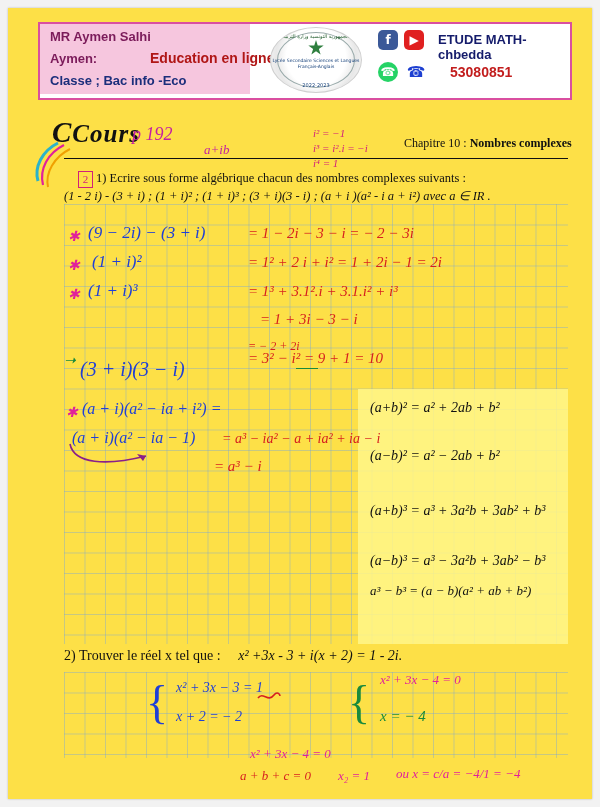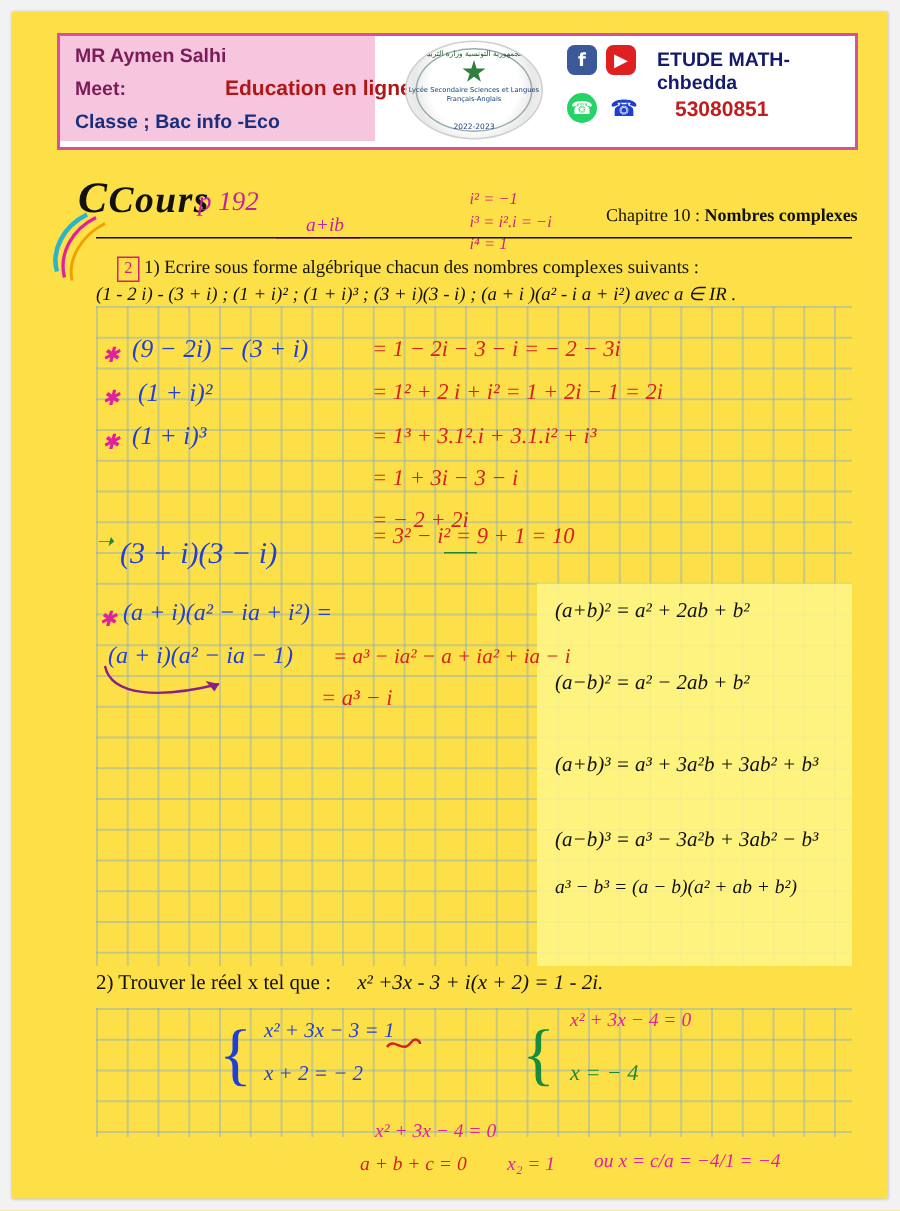--- a/index.html
+++ b/index.html
@@ -196,21 +196,21 @@
   .underl{position:absolute;border-top:1.3px solid;}
 </style>
 </head>
 <body>
 
 <div class="page">
 
   <div class="banner">
     <div class="banner-left"></div>
     <div class="b-name">MR  Aymen Salhi</div>
-    <div class="b-meet">Meet:</div>
+    <div class="b-meet">Aymen:</div>
     <div class="b-classe">Classe ; Bac info -Eco</div>
     <div class="b-educ">Education en ligne</div>
 
     <div class="b-logo">
       <div class="ring"></div>
       <div class="ar">الجمهورية التونسية  وزارة التربية</div>
       <div class="star"></div>
       <div class="fr">Lycée Secondaire
 Sciences et Langues
 Français-Anglais</div>
@@ -260,22 +260,22 @@
   <div class="hw pink" style="left:58px;top:396px;font-size:14px;">✱</div>
 
   <div class="hw blue" style="left:80px;top:215px;font-size:17px;">(9 − 2i) − (3 + i)</div>
   <div class="hw red" style="left:240px;top:217px;font-size:15px;">= 1 − 2i − 3 − i  =   − 2 − 3i</div>
 
   <div class="hw blue" style="left:84px;top:244px;font-size:17px;">(1 + i)²</div>
   <div class="hw red" style="left:240px;top:246px;font-size:15px;">= 1² + 2 i + i² =  1 + 2i − 1  = 2i</div>
 
   <div class="hw blue" style="left:80px;top:273px;font-size:17px;">(1 + i)³</div>
   <div class="hw red" style="left:240px;top:275px;font-size:15px;">= 1³ + 3.1².i + 3.1.i² + i³</div>
-  <div class="hw red" style="left:240px;top:303px;font-size:15px;">= 1 + 3i − 3 − i</div>
-  <div class="hw red" style="left:240px;top:331px;font-size:15px;">= − 2 + 2i</div>
+  <div class="hw red" style="left:240px;top:303px;font-size:15px;padding-left:12px;">= 1 + 3i − 3 − i</div>
+  <div class="hw red" style="left:240px;top:331px;font-size:12px;">= − 2 + 2i</div>
 
   <div class="hw blue" style="left:72px;top:350px;font-size:20px;">(3 + i)(3 − i)</div>
   <div class="hw red" style="left:240px;top:342px;font-size:15px;">= 3² − i² = 9 + 1 = 10</div>
   <div class="underl" style="left:288px;top:360px;width:22px;border-color:#1a8a3c;"></div>
 
   <div class="hw blue" style="left:74px;top:392px;font-size:16px;">(a + i)(a² − ia + i²) =</div>
   <div class="hw blue" style="left:64px;top:421px;font-size:16px;">(a + i)(a² − ia − 1)</div>
   <div class="hw red" style="left:214px;top:423px;font-size:14px;">= a³ − ia² − a + ia² + ia − i</div>
   <div class="hw red" style="left:206px;top:450px;font-size:15px;">= a³ − i</div>
 

